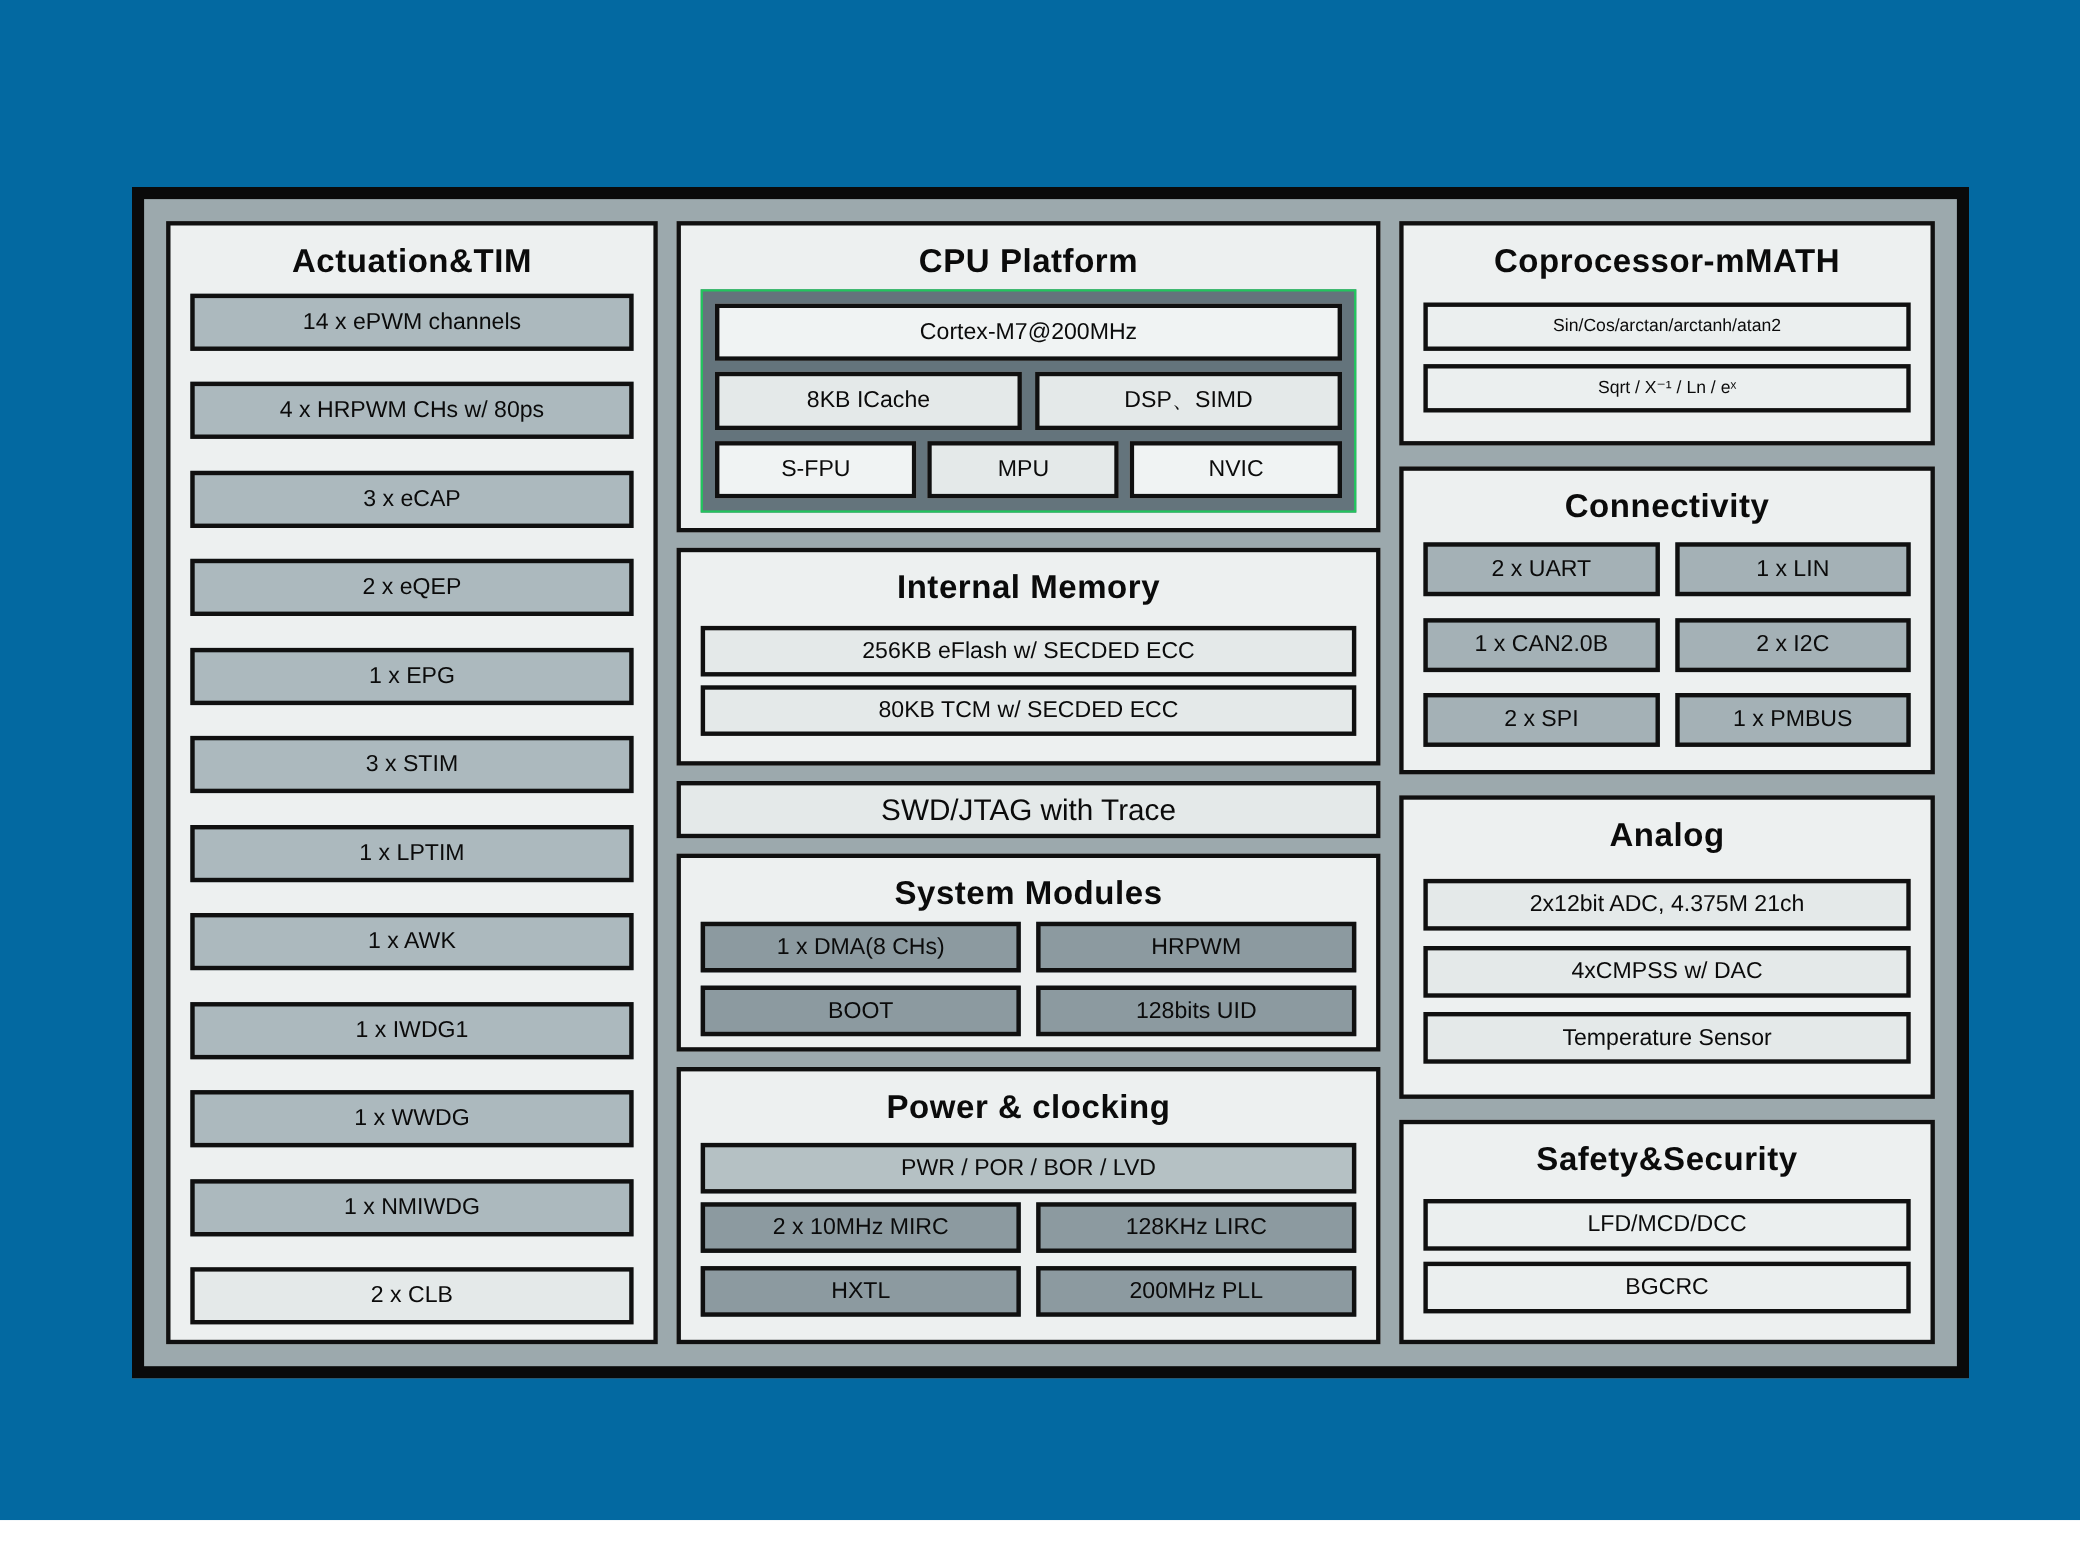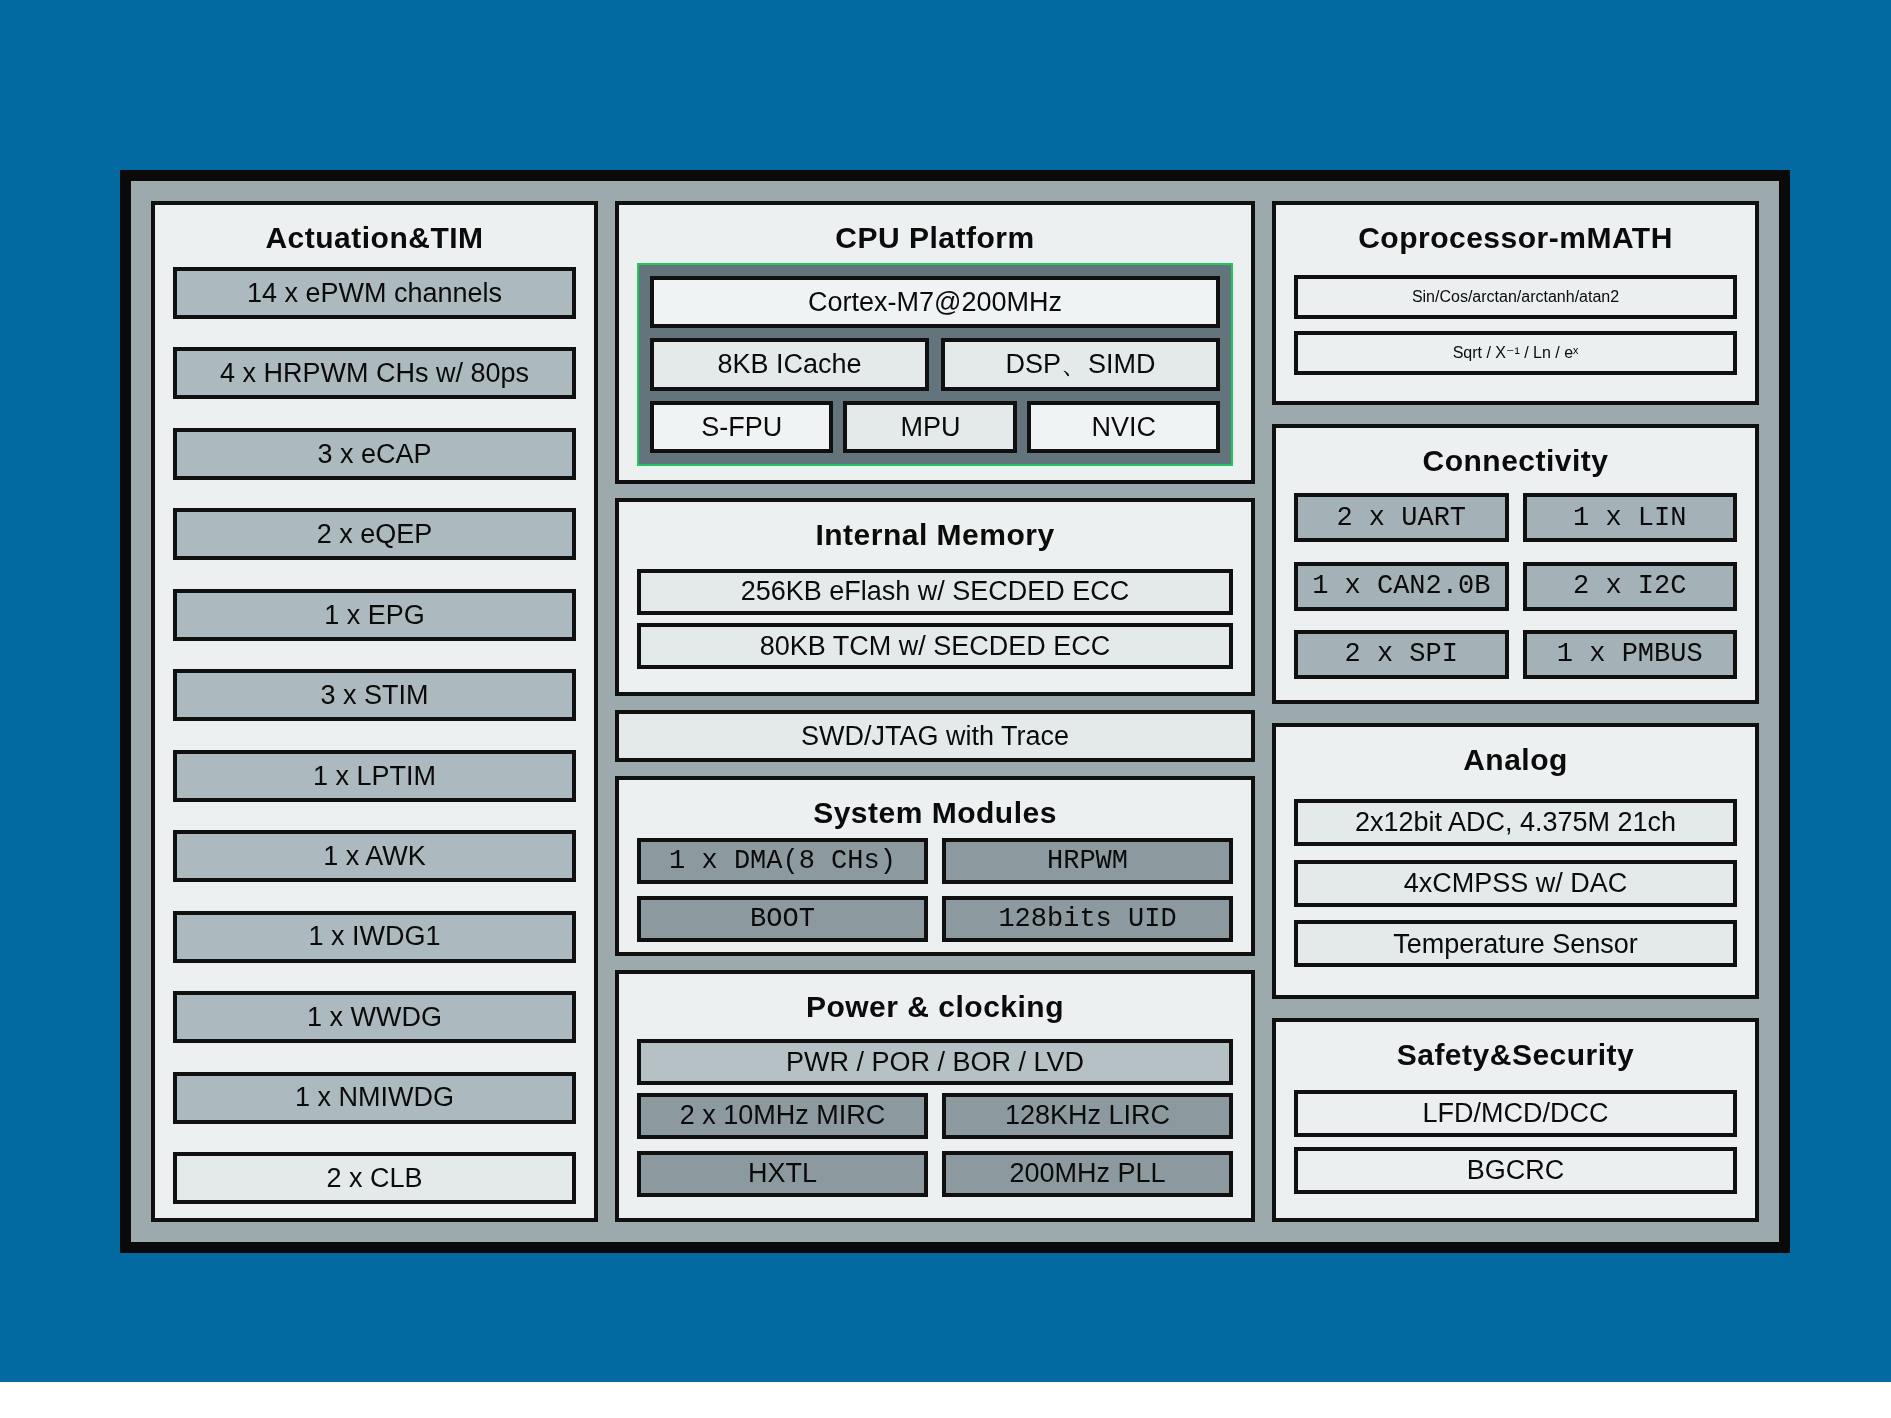--- a/index.html
+++ b/index.html
@@ -10,21 +10,21 @@
          padding:20px;display:flex;gap:17px;}
   .col{display:flex;flex-direction:column;box-sizing:border-box;}
   .col-left{width:447px;flex:none;}
   .col-mid{width:640px;flex:none;gap:14px;}
   .col-right{flex:1;gap:19px;}
   .panel{background:#EDF0F0;border:4px solid #101010;box-sizing:border-box;
          display:flex;flex-direction:column;padding:6px 18px 14px 18px;}
   .panel-title{font-weight:bold;font-size:30px;text-align:center;
                padding:10px 0 8px 0;flex:none;letter-spacing:0.5px;}
   .item{border:4px solid #101010;box-sizing:border-box;display:flex;
-        align-items:center;justify-content:center;font-size:27px;
+        align-items:center;justify-content:center;font-size:21px;
         height:52px;flex:none;text-align:center;line-height:1.05;}
   .tone-medium{background:#ACB9BE;}
   .tone-dark{background:#8C9AA0;}
   .tone-light{background:#E4E9E9;}
   .tone-lighter{background:#EBEFEF;}
   .tone-white{background:#F0F3F3;}
   .tone-power{background:#B5C1C4;}
   .tone-conn{background:#A4B1B6;}
   
   .vlist{flex:1;display:flex;flex-direction:column;justify-content:space-between;margin-top:4px;}
@@ -37,21 +37,21 @@
   .cpu-row-1{grid-template-columns:1fr;}
   .cpu-row-2{grid-template-columns:1fr 1fr;}
   .cpu-row-3{grid-template-columns:1fr 0.95fr 1.05fr;gap:10px;}
   
   .panel-mem{height:198px;flex:none;}
   .panel-mem .rows{flex:1;display:flex;flex-direction:column;justify-content:space-evenly;}
   .panel-mem .item{height:46px;}
   .swd-strip{flex:none;height:52px;font-size:27px;}
   .panel-sys{height:180px;flex:none;}
   .grid2{flex:1;display:grid;grid-template-columns:1fr 1fr;gap:12px 14px;align-content:space-evenly;}
-  .grid2 .item{height:46px;width:100%;font-family:Liberation Mono, monospace;}
+  .grid2 .item{height:46px;width:100%;}
   .panel-pwr{flex:1;}
   .pwr-rows{flex:1;display:flex;flex-direction:column;justify-content:space-evenly;gap:0;}
   .pwr-grid{display:grid;grid-template-columns:1fr 1fr;gap:12px 14px;}
   .pwr-grid .item,.pwr-rows > .item{height:46px;}
   
   .panel-coproc{height:204px;flex:none;}
   .panel-coproc .rows{flex:1;display:flex;flex-direction:column;justify-content:space-evenly;}
   .panel-coproc .item{height:44px;font-size:16px;}
   .panel-conn{height:280px;flex:none;}
   .panel-conn .grid2 .item{height:49px;}

